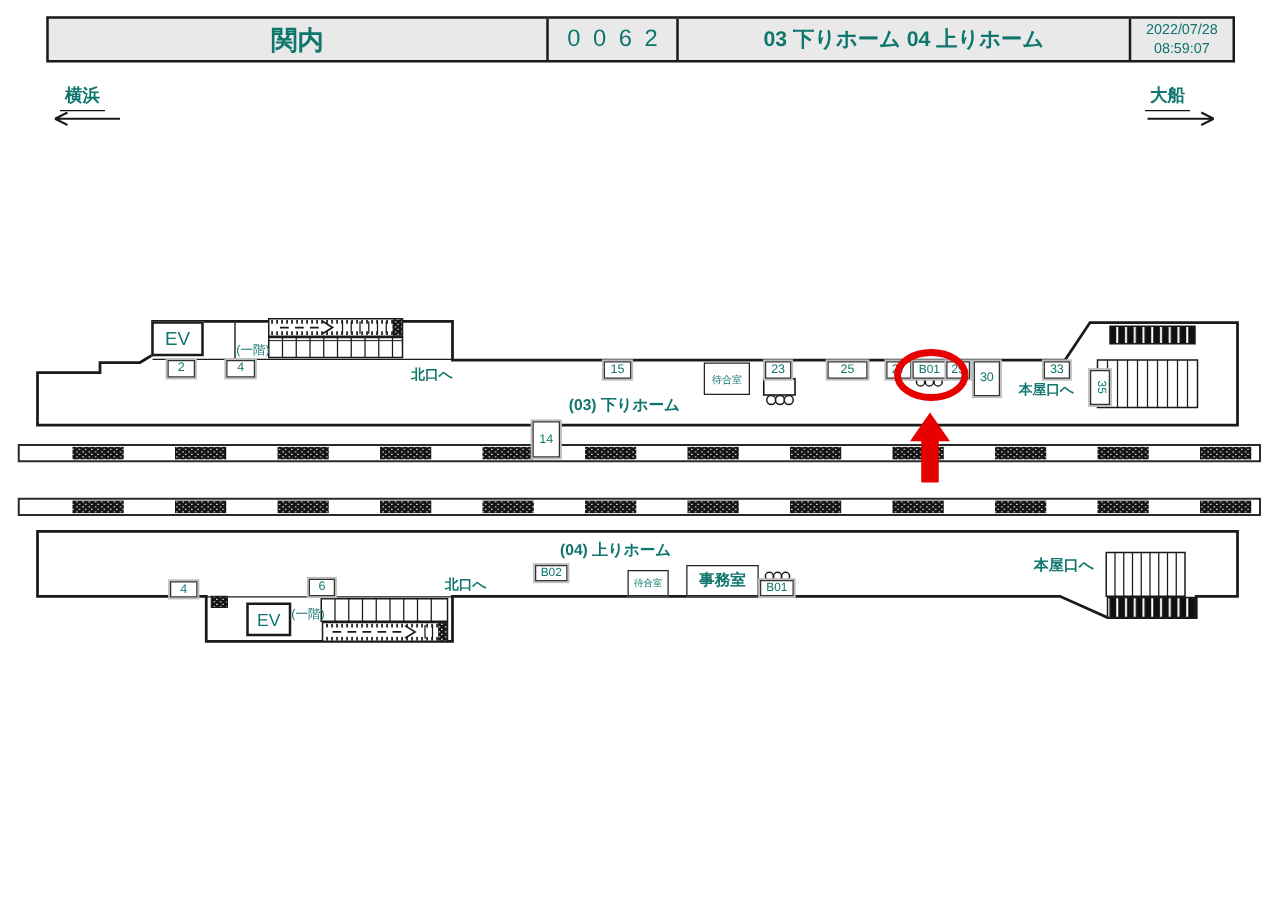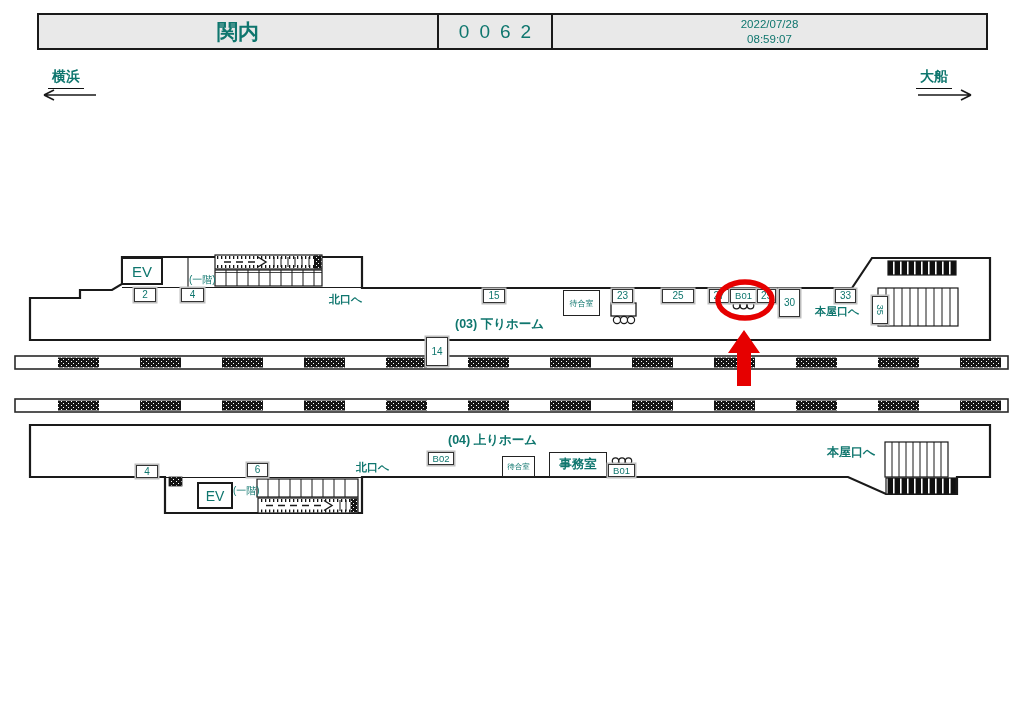--- a/index.html
+++ b/index.html
@@ -6,21 +6,21 @@
   .stage{position:relative;width:1024px;height:724px;background:#fff;overflow:hidden;
          font-family:"Liberation Sans","DejaVu Sans",sans-serif;color:#0f766e;}
   .layer{position:absolute;left:0;top:0;}
   
   .hdr{position:absolute;left:37px;top:13px;width:951px;height:37px;display:flex;
        background:#e9e9e9;border:2px solid #1a1a1a;box-sizing:border-box;z-index:2;}
   .hcell{display:flex;align-items:center;justify-content:center;height:100%;
          border-right:2px solid #1a1a1a;box-sizing:border-box;}
   .hcell:last-child{border-right:none;}
   .h-station{width:400px;font-size:21px;font-weight:bold;}
-  .h-code{width:114px;font-size:19px;letter-spacing:10px;padding-left:10px;}
+  .h-code{width:104px;font-size:19px;letter-spacing:10px;padding-left:10px;}
   .h-plat{width:362px;font-size:17px;font-weight:600;}
   .h-dt{flex:1;flex-direction:column;font-size:11.5px;line-height:1.3;}
   
   .dir{position:absolute;font-size:14px;font-weight:600;border-bottom:1.5px solid #111;
        padding:0 4px 2px;z-index:2;}
   
   .nbox{position:absolute;box-sizing:border-box;background:#fff;border:1.4px solid #333;
         box-shadow:0 0 0 1.5px #bdbdbd;display:flex;align-items:center;justify-content:center;
         font-size:10px;line-height:1;z-index:2;}
   .bigbox{position:absolute;box-sizing:border-box;background:#fff;border:2.4px solid #1a1a1a;
@@ -164,20 +164,21 @@
         <circle cx="615.5" cy="461" r="3.2" fill="#fff" stroke-width="1.2"></circle>
         <circle cx="622" cy="461" r="3.2" fill="#fff" stroke-width="1.2"></circle>
         <circle cx="628.5" cy="461" r="3.2" fill="#fff" stroke-width="1.2"></circle>
       </g>
     </g>
   </svg>
 
   <div class="hdr">
     <div class="hcell h-station">関内</div>
     <div class="hcell h-code">0062</div>
+    <div class="hcell h-plat">03 下りホーム 04 上りホーム</div>
     <div class="hcell h-dt">
       <div>2022/07/28</div>
       <div>08:59:07</div>
     </div>
   </div>
 
   <div class="dir" style="left:48px;top:68px;">横浜</div>
   <div class="dir" style="left:916px;top:68px;">大船</div>
 
   <div class="bigbox" style="left:121px;top:257px;width:42px;height:28px;font-size:15px;">EV</div>

